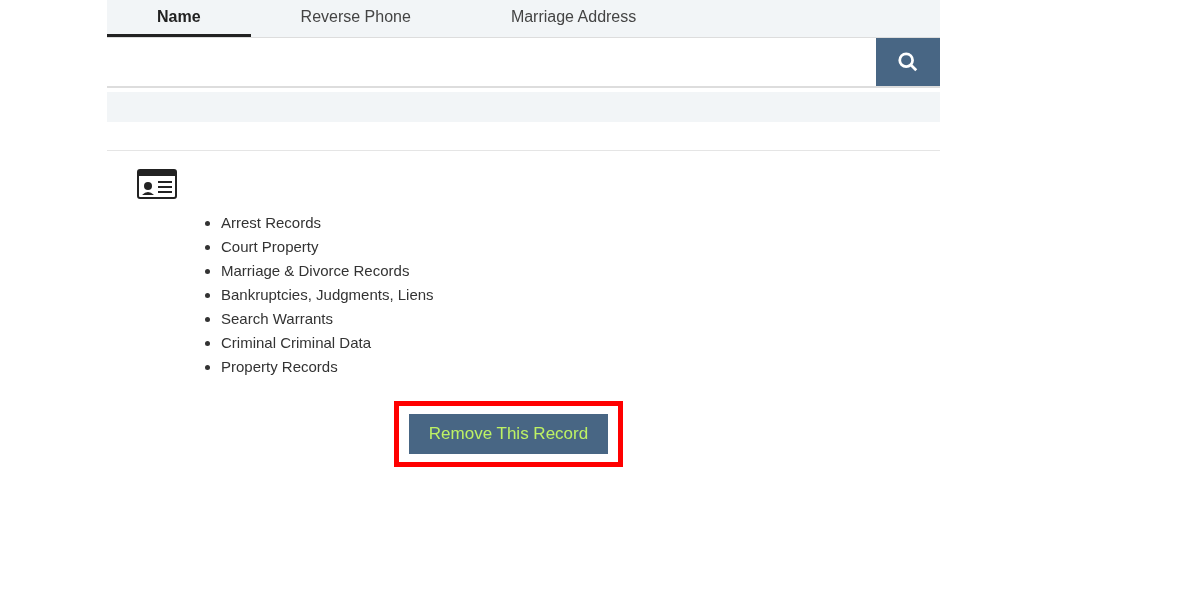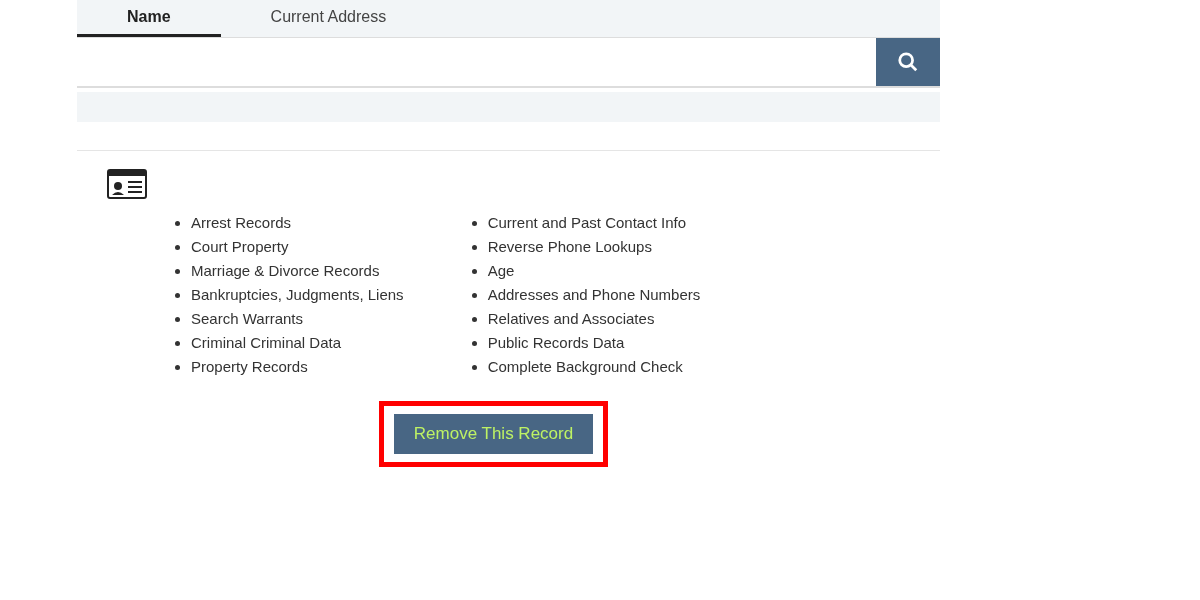--- a/index.html
+++ b/index.html
@@ -1,17 +1,17 @@
 <!DOCTYPE html>
 <html><head>
   <meta charset="utf-8">
   <style>
     * { margin: 0; padding: 0; box-sizing: border-box; }
     body { font-family: "Segoe UI", Arial, sans-serif; background: #fff; color: #333; }
-    .container { width: 1200px; margin: 0 auto; padding-left: 77px; padding-right: 260px; }
+    .container { width: 1200px; margin: 0 auto; padding-left: 107px; padding-right: 260px; }
     .tabs { display: flex; background: #f2f5f7; border-bottom: 1px solid #ddd; }
     .tab { padding: 8px 50px; font-size: 16px; color: #444; cursor: pointer; }
     .tab.active { font-weight: 700; color: #222; border-bottom: 3px solid #222; }
     .search-row { display: flex; align-items: stretch; background: #fff; border-bottom: 2px solid #ddd; height: 50px; }
     .search-input { flex: 1; border: none; padding: 10px 16px; font-size: 16px; outline: none; }
     .search-btn { width: 64px; background: #486684; display: flex; align-items: center; justify-content: center; cursor: pointer; }
     .spacer-bar { height: 30px; background: #f2f5f7; margin-top: 4px; }
     .divider { height: 1px; background: #e5e5e5; margin: 28px 0 18px; }
     .report { padding-left: 30px; }
     .report-header { display: flex; align-items: center; gap: 14px; margin-bottom: 8px; }
@@ -24,21 +24,22 @@
     .remove-wrapper { display: flex; justify-content: center; margin-top: 22px; padding-right: 30px; }
     .highlight-box { border: 5px solid #ff0000; padding: 8px 10px; display: inline-block; }
     .remove-btn { background: #486684; color: #bef264; padding: 10px 20px; font-size: 17px; border: none; cursor: pointer; }
   </style>
 </head>
 <body>
 
 <div class="container">
   <div class="tabs">
     <div class="tab active">Name</div>
-    <div class="tab">Current Address</div>
+    <div class="tab">Reverse Phone</div>
+    <div class="tab">Marriage Address</div>
   </div>
   <div class="search-row">
     <input class="search-input" type="text" placeholder="" style="">
     <div class="search-btn">
       <svg width="22" height="22" viewBox="0 0 24 24" fill="none" stroke="#fff" stroke-width="3">
           <circle cx="10" cy="10" r="7"></circle>
           <line x1="15" y1="15" x2="21" y2="21"></line>
         </svg>
     </div>
   </div>
@@ -60,29 +61,20 @@
     <div class="report-body">
       <ul>
           <li>Arrest Records</li>
           <li>Court Property</li>
           <li>Marriage &amp; Divorce Records</li>
           <li>Bankruptcies, Judgments, Liens</li>
           <li>Search Warrants</li>
           <li>Criminal Criminal Data</li>
           <li>Property Records</li>
         </ul>
-      <ul>
-          <li>Current and Past Contact Info</li>
-          <li>Reverse Phone Lookups</li>
-          <li>Age</li>
-          <li>Addresses and Phone Numbers</li>
-          <li>Relatives and Associates</li>
-          <li>Public Records Data</li>
-          <li>Complete Background Check</li>
-        </ul>
     </div>
   </div>
 
   <div class="remove-wrapper">
     <div class="highlight-box">
       <button class="remove-btn">Remove This Record</button>
     </div>
   </div>
 </div>
 

